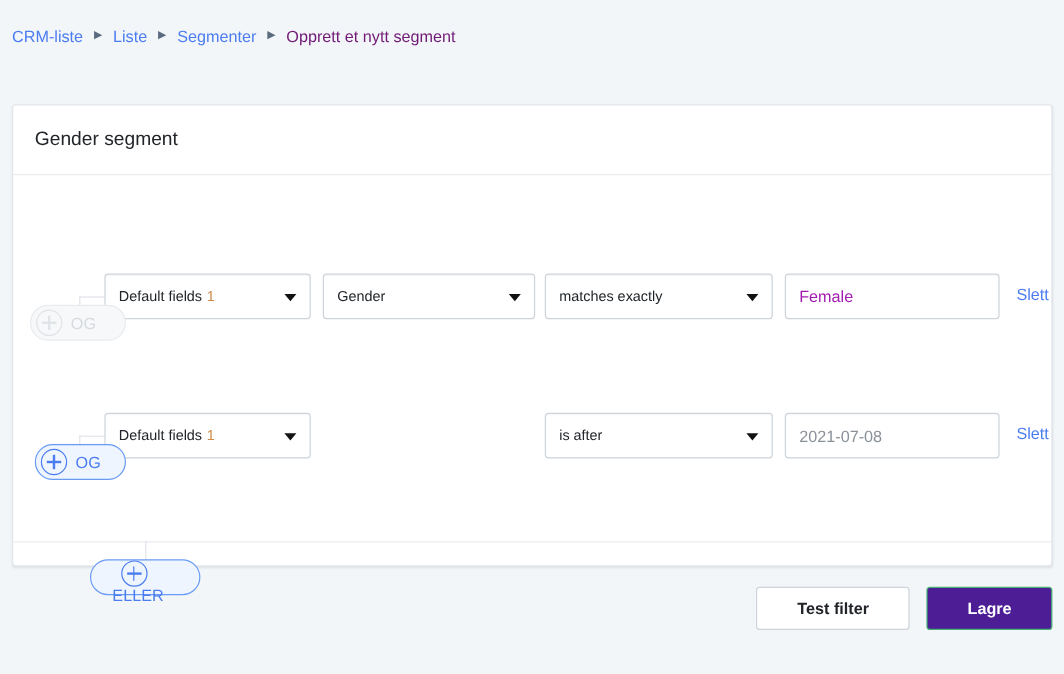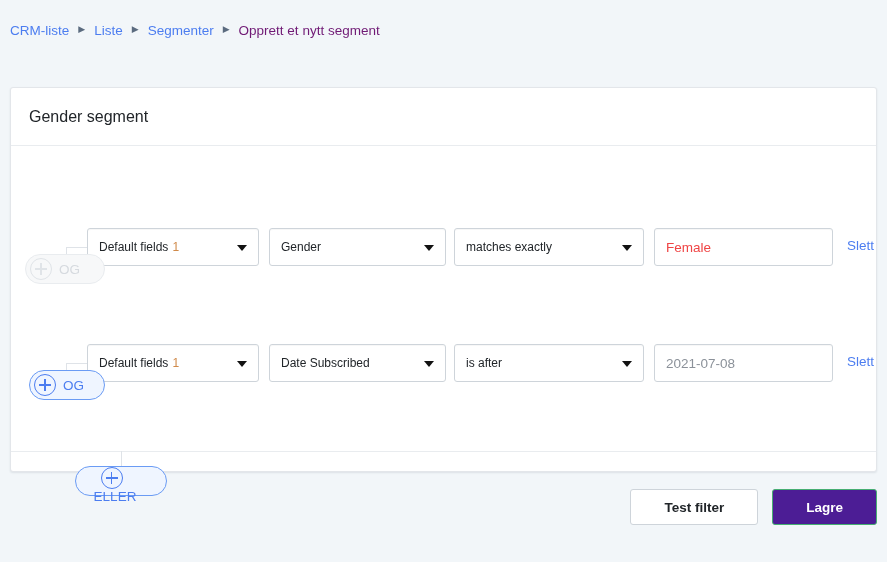--- a/index.html
+++ b/index.html
@@ -122,21 +122,21 @@
     position: absolute;
     left: 643px;
     width: 179px;
     height: 38px;
     background: #fff;
     border: 1px solid #ced4da;
     border-radius: 3px;
     padding: 17px 11px;
     font-family: "Liberation Sans", sans-serif;
     font-size: 13.5px;
-    color: #ef4444;
+    color: #a21caf;
     outline: none;
     box-shadow: inset 0 1px 1px rgba(0,0,0,.035);
   }
   .value-input::placeholder { color: #8b9199; opacity: 1; }
 
   .del-link {
     position: absolute;
     left: 836px;
     font-size: 13.5px;
     color: #4c7df0;
@@ -295,24 +295,20 @@
 
     <div class="conn conn-v" style="left:55px; top:217px; height:19px;"></div>
     <div class="conn conn-h" style="left:55px; top:217px; width:22px;"></div>
 
     <div class="cond-row r2">
       <div class="select s-field">
         <span>Default fields</span>
         <span class="badge-num">1</span>
         <span class="caret"></span>
       </div>
-      <div class="select s-prop">
-        <span>Date Subscribed</span>
-        <span class="caret"></span>
-      </div>
       <div class="select s-op">
         <span>is after</span>
         <span class="caret"></span>
       </div>
       <input class="value-input" type="text" placeholder="2021-07-08" style="">
       <a class="del-link">Slett</a>
     </div>
 
     <div class="pill and-2">
       <span class="plus-circle"></span>

